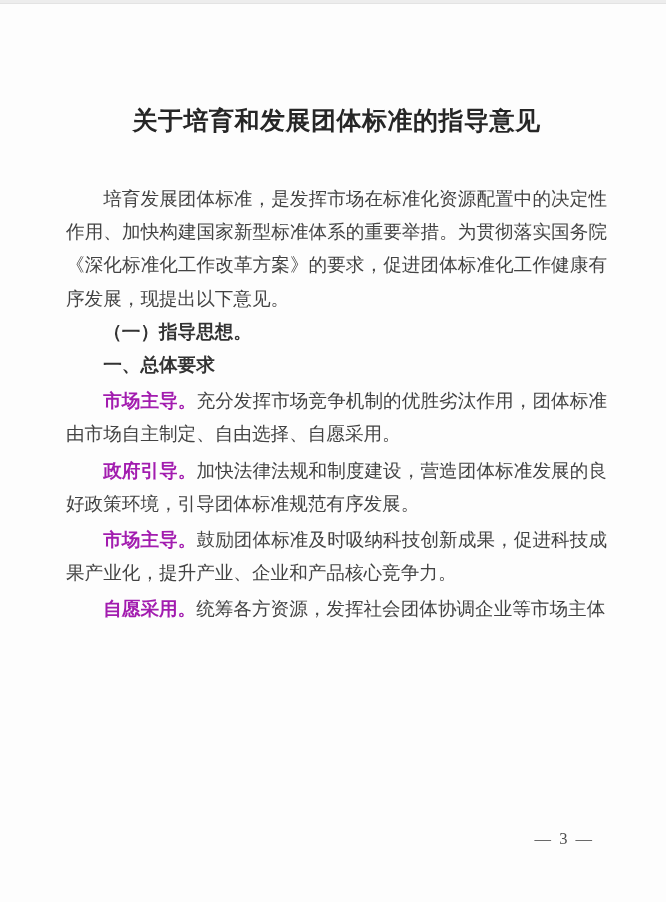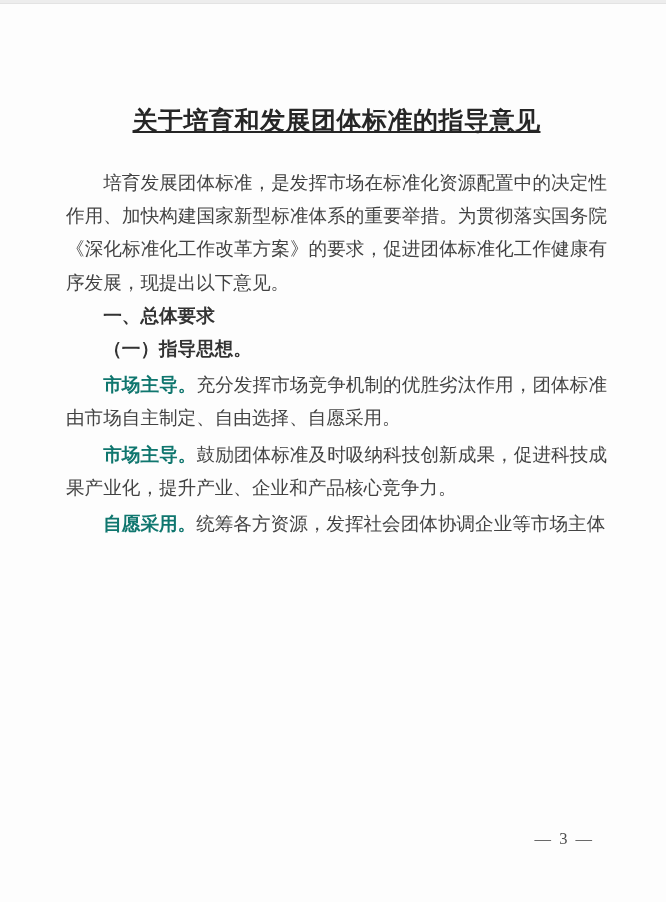--- a/index.html
+++ b/index.html
@@ -30,42 +30,41 @@
     padding: 0 59px 0 66px;
   }
   .doc-title {
     margin: 104px 0 0 0;
     font-size: 25px;
     line-height: 34px;
     font-weight: bold;
     text-align: center;
     letter-spacing: 0.5px;
     color: #262626;
-    text-decoration: underline;
   }
   .content {
-    margin-top: 28px;
+    margin-top: 44px;
     font-size: 18.6px;
     line-height: 33.2px;
     text-align: justify;
     color: #434343;
   }
   .content p {
     margin: 0;
     text-indent: 2em;
   }
   .heading {
     font-weight: bold;
     color: #333333;
   }
   .mt2 { margin-top: 2px !important; }
   .mt3 { margin-top: 3px !important; }
   .lead {
     font-weight: bold;
-    color: #0f766e;
+    color: #a21caf;
   }
   .page-number {
     position: absolute;
     top: 829px;
     right: 72px;
     font-size: 16.5px;
     letter-spacing: 2px;
     color: #4f4f4f;
   }
 </style>
@@ -75,28 +74,29 @@
 <div class="top-edge"></div>
 
 <div class="sheet">
 
   <h1 class="doc-title">关于培育和发展团体标准的指导意见</h1>
 
   <div class="content">
 
     <p>培育发展团体标准，是发挥市场在标准化资源配置中的决定性作用、加快构建国家新型标准体系的重要举措。为贯彻落实国务院《深化标准化工作改革方案》的要求，促进团体标准化工作健康有序发展，现提出以下意见。</p>
 
+    <p class="heading">（一）指导思想。</p>
+
     <p class="heading">一、总体要求</p>
-
-    <p class="heading">（一）指导思想。</p>
 
 
 
     <p class="mt3"><span class="lead">市场主导。</span><span>充分发挥市场竞争机制的优胜劣汰作用，团体标准由市场自主制定、自由选择、自愿采用。</span></p>
 
+    <p class="mt3"><span class="lead">政府引导。</span><span>加快法律法规和制度建设，营造团体标准发展的良好政策环境，引导团体标准规范有序发展。</span></p>
 
     <p class="mt3"><span class="lead">市场主导。</span><span>鼓励团体标准及时吸纳科技创新成果，促进科技成果产业化，提升产业、企业和产品核心竞争力。</span></p>
 
     <p class="mt3"><span class="lead">自愿采用。</span><span>统筹各方资源，发挥社会团体协调企业等市场主体</span></p>
 
   </div>
 
   <div class="page-number">— 3 —</div>
 
 </div>

